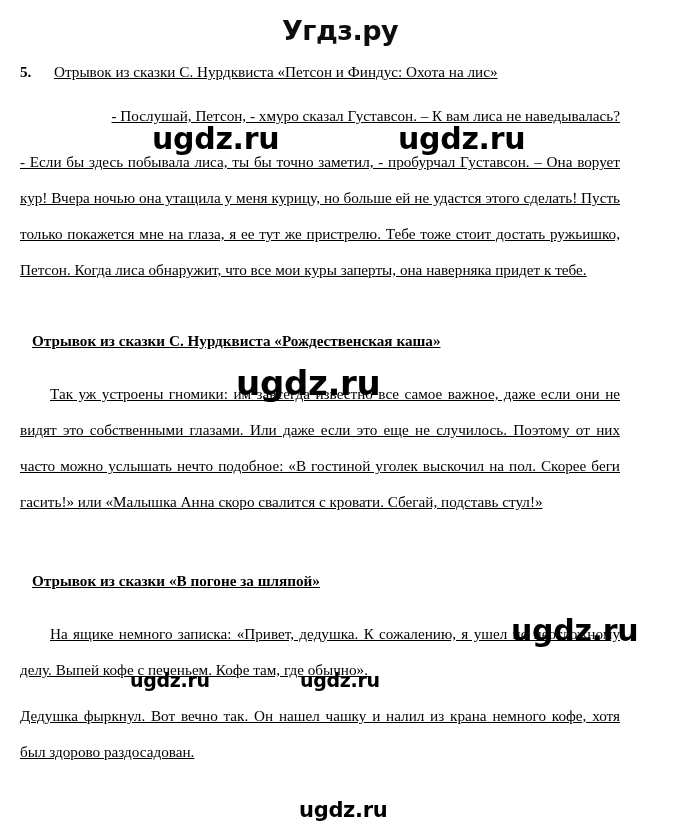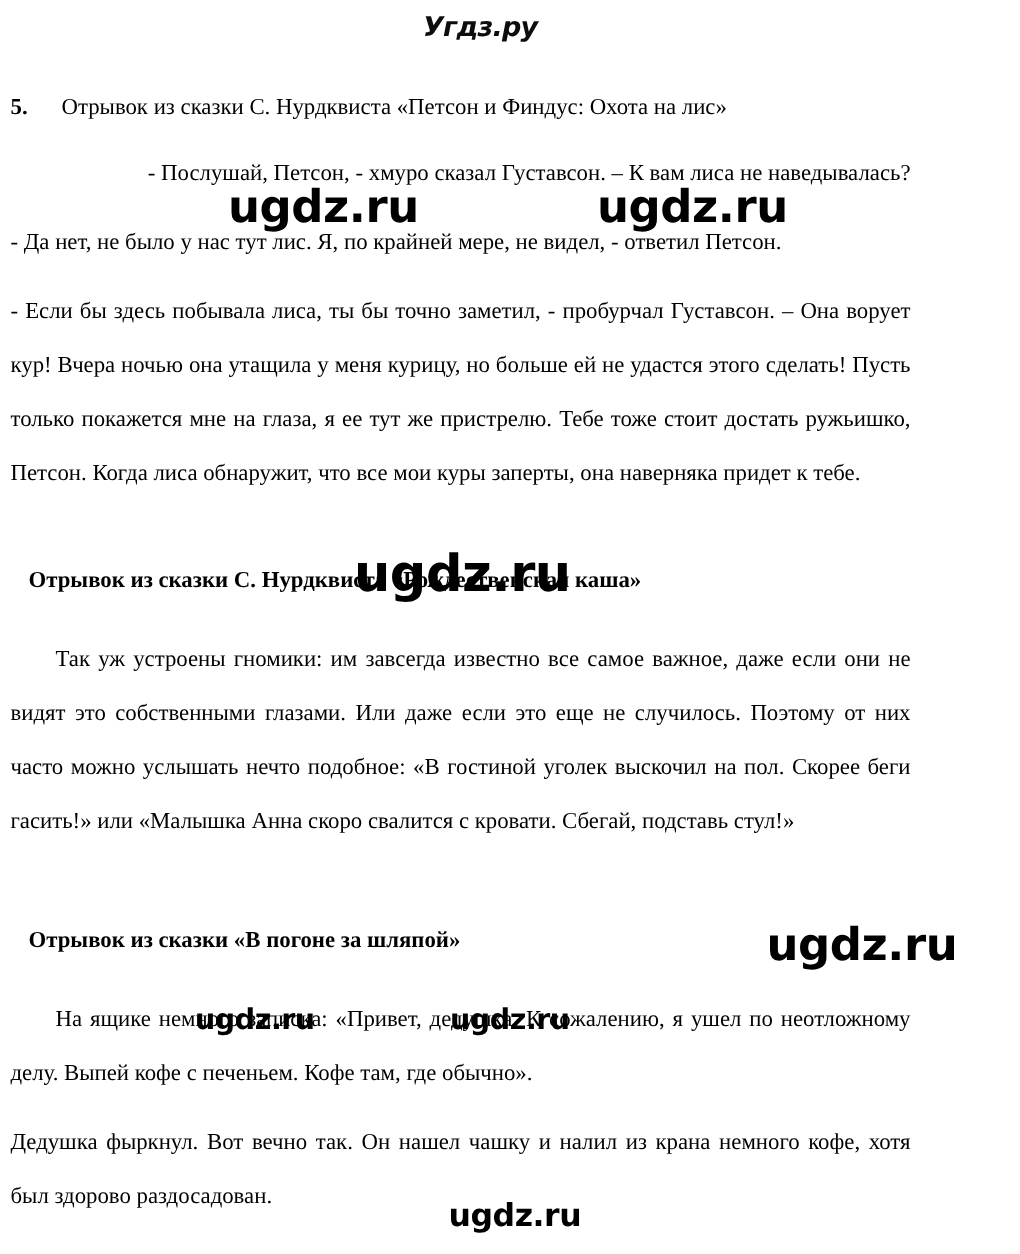--- a/index.html
+++ b/index.html
@@ -21,38 +21,38 @@
   .site-header {
     position: absolute;
     top: 0;
     left: 0;
     width: 680px;
     height: 46px;
   }
   .site-logo {
     position: absolute;
     left: 282px;
-    top: 4px;
+    top: 16px;
     font-family: "DejaVu Sans", "Liberation Sans", sans-serif;
     font-weight: 700;
-    font-size: 18px;
+    font-size: 27px;
     letter-spacing: -0.5px;
     color: #0d0d0d;
     line-height: 30px;
     white-space: nowrap;
-    font-style: italic;
   }
 
   
   .document {
     position: absolute;
-    left: 3px;
+    left: 16px;
     top: 46px;
     width: 608px;
     height: 790px;
+    text-decoration: underline;
   }
   .doc-inner {
     position: relative;
     margin: 0 auto;
     width: 600px;
     padding-top: 16px;
   }
 
   .task-line {
     position: relative;
@@ -123,21 +123,20 @@
 
 <div class="document">
   <div class="doc-inner">
 
     <div class="task-line">
       <span class="task-num">5.</span><span>Отрывок из сказки С. Нурдквиста «Петсон и Финдус: Охота на лис»</span>
     </div>
 
     <p class="para nojustify">- Послушай, Петсон, - хмуро сказал Густавсон. – К вам лиса не наведывалась?</p>
 
-    <p class="para">- Да нет, не было у нас тут лис. Я, по крайней мере, не видел, - ответил Петсон.</p>
 
     <p class="para">- Если бы здесь побывала лиса, ты бы точно заметил, - пробурчал Густавсон. – Она ворует кур! Вчера ночью она утащила у меня курицу, но больше ей не удастся этого сделать! Пусть только покажется мне на глаза, я ее тут же пристрелю. Тебе тоже стоит достать ружьишко, Петсон. Когда лиса обнаружит, что все мои куры заперты, она наверняка придет к тебе.</p>
 
     <div class="gap-md"></div>
 
     <h3 class="section-heading">Отрывок из сказки С. Нурдквиста «Рождественская каша»</h3>
 
     <div class="gap-sm"></div>
 
     <p class="para indent">Так уж устроены гномики: им завсегда известно все самое важное, даже если они не видят это собственными глазами. Или даже если это еще не случилось. Поэтому от них часто можно услышать нечто подобное: «В гостиной уголек выскочил на пол. Скорее беги гасить!» или «Малышка Анна скоро свалится с кровати. Сбегай, подставь стул!»</p>

